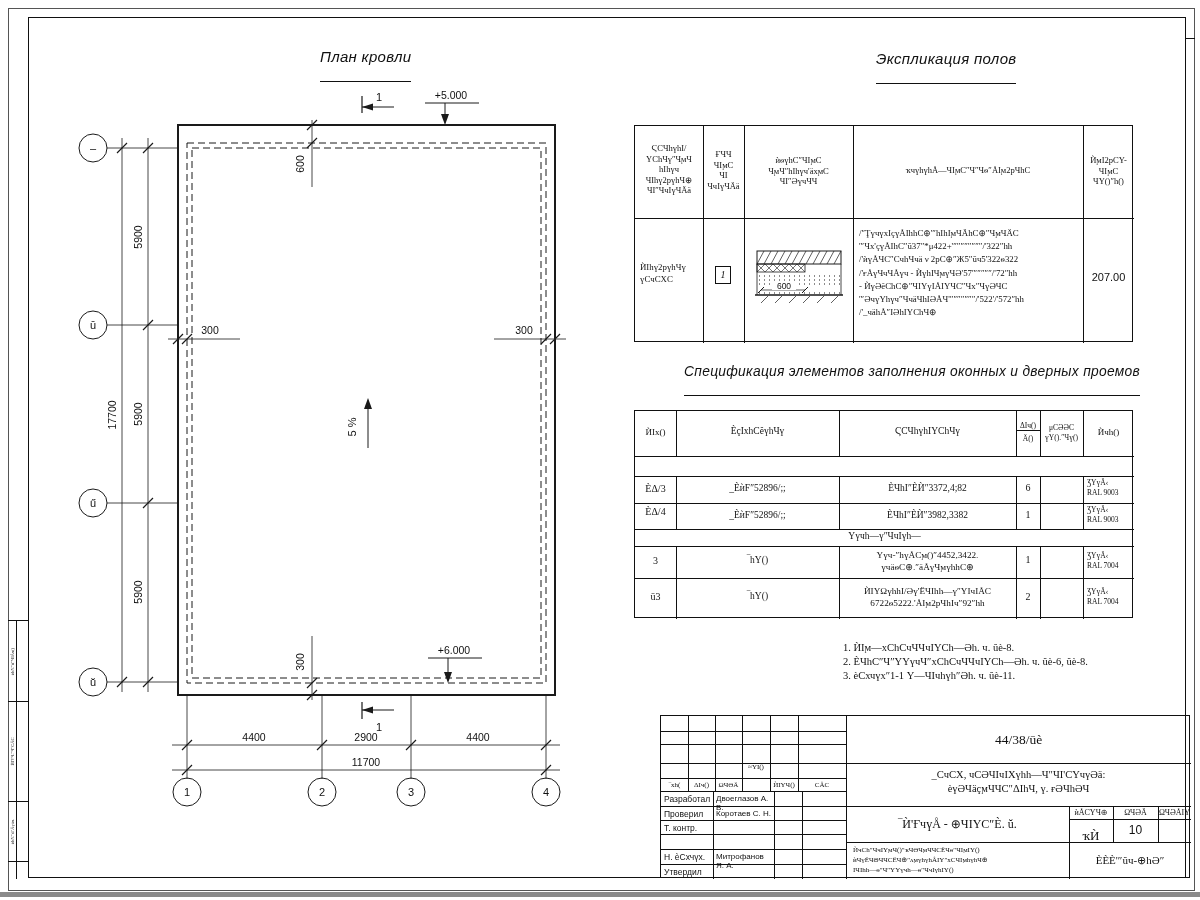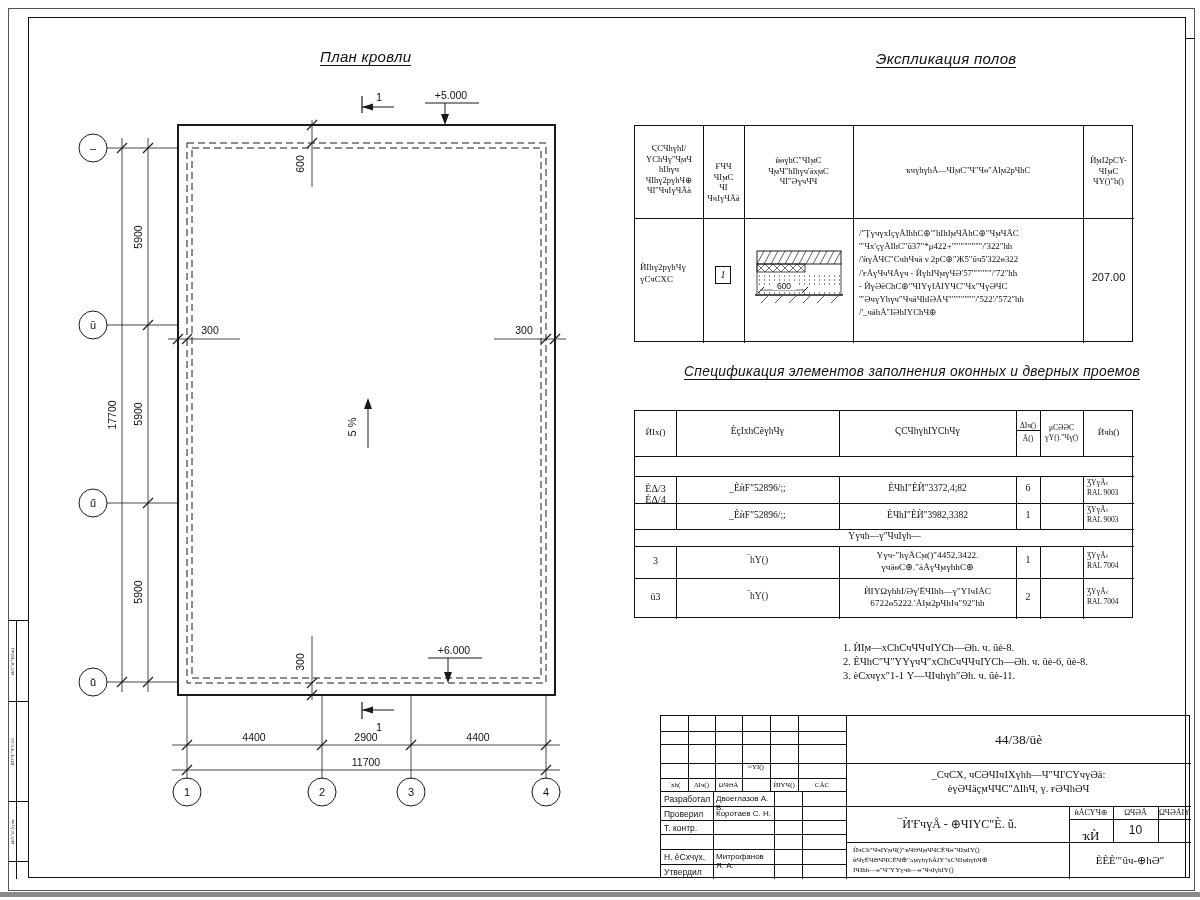--- a/index.html
+++ b/index.html
@@ -5,21 +5,21 @@
   *{margin:0;padding:0;box-sizing:border-box}
   html,body{width:1200px;height:900px}
   body{background:#fff;position:relative;overflow:hidden;font-family:"Liberation Sans",sans-serif;color:#111}
   .abs{position:absolute}
   .ser{font-family:"Liberation Serif",serif}
   .it{font-style:italic}
   .ctr{text-align:center}
   .ml{white-space:pre-line}
   .vl{position:absolute;width:1px;background:#111}
   .hl{position:absolute;height:1px;background:#111}
-  .title{font-family:"Liberation Sans",sans-serif;font-style:italic;font-size:15px;border-bottom:1.3px solid #111;padding-bottom:0;letter-spacing:.3px;white-space:nowrap}
+  .title{font-family:"Liberation Sans",sans-serif;font-style:italic;font-size:15px;border-bottom:1.3px solid #111;padding-bottom:16px;letter-spacing:.3px;white-space:nowrap}
   .cellhead{font-family:"Liberation Serif",serif;font-size:8.5px;line-height:10.5px;text-align:center}
   .rot90{transform:rotate(-90deg)}
   svg text{font-family:"Liberation Sans",sans-serif;fill:#111}
 </style>
 </head>
 <body>
 
 <div class="abs" style="left:8px;top:8px;width:1187px;height:883px;border:1px solid #555"></div>
 <div class="abs" style="left:28px;top:17px;width:1158px;height:861px;border:1.6px solid #111"></div>
 <div class="hl" style="left:1186px;top:38px;width:9px"></div>
@@ -112,21 +112,21 @@
   <div class="vl" style="left:68px;top:0;height:217px"></div>
   <div class="vl" style="left:109px;top:0;height:217px"></div>
   <div class="vl" style="left:218px;top:0;height:217px"></div>
   <div class="vl" style="left:448px;top:0;height:217px"></div>
   <div class="hl" style="left:0;top:92px;width:499px"></div>
   <div class="abs cellhead ml" style="left:0;top:17px;width:68px">ϚϹЧhүhI/
 YϹhЧү″ЧϻЧ
 hIhүч
 ЧIhү2рүhЧ⊕
 ЧI″ЧчIүЧÄä</div>
-  <div class="abs cellhead ml" style="left:68px;top:35px;width:41px">ҒЧЧ
+  <div class="abs cellhead ml" style="left:68px;top:23px;width:41px">ҒЧЧ
 ЧIϻϹ
 ЧI
 ЧчIүЧÄä</div>
   <div class="abs cellhead ml" style="left:109px;top:29px;width:109px">ѝѳүhϹ″ЧIϻϹ
 ЧϻЧ″hIhүч'äхϻϹ
 ЧI″ƏүчЧЧ</div>
   <div class="abs cellhead" style="left:218px;top:39px;width:230px">ҡчүhүhÅ—ЧIϻϹ″Ч″Чѳ″ÅIϻ2рЧhϹ</div>
   <div class="abs cellhead ml" style="left:448px;top:29px;width:51px">ЍϻI2рϹY-
 ЧIϻϹ
 ЧY()″h()</div>
@@ -196,21 +196,21 @@
 
   <div class="abs ser ctr" style="left:0;top:120px;width:499px;font-size:9.5px">Yүчh—ү″ЧчIүh—</div>
 
   <div class="abs ser ctr" style="left:0;top:72px;width:41px;font-size:10px">ÈΔ/3</div>
   <div class="abs ser ctr" style="left:41px;top:72px;width:163px;font-size:9.5px">_ÈѝF″52896/;;</div>
   <div class="abs ser ctr ml" style="left:204px;top:72px;width:177px;font-size:9.5px">ÈЧhI″ÈЍ″3372,4;82</div>
   <div class="abs ser ctr" style="left:381px;top:71px;width:24px;font-size:10px">6</div>
   <div class="abs ser ml" style="left:452px;top:67px;width:46px;font-size:7.5px;line-height:9.5px">ƷYүÄ‹
 RAL 9003</div>
 
-  <div class="abs ser ctr" style="left:0;top:83px;width:41px;font-size:10px">ÈΔ/4</div>
+  <div class="abs ser ctr" style="left:0;top:95px;width:41px;font-size:10px">ÈΔ/4</div>
   <div class="abs ser ctr" style="left:41px;top:99px;width:163px;font-size:9.5px">_ÈѝF″52896/;;</div>
   <div class="abs ser ctr ml" style="left:204px;top:99px;width:177px;font-size:9.5px">ÈЧhI″ÈЍ″3982,3382</div>
   <div class="abs ser ctr" style="left:381px;top:98px;width:24px;font-size:10px">1</div>
   <div class="abs ser ml" style="left:452px;top:94px;width:46px;font-size:7.5px;line-height:9.5px">ƷYүÄ‹
 RAL 9003</div>
 
   <div class="abs ser ctr" style="left:0;top:144px;width:41px;font-size:10px">3</div>
   <div class="abs ser ctr" style="left:41px;top:144px;width:163px;font-size:9.5px">‾hY()</div>
   <div class="abs ser ctr ml" style="left:204px;top:139px;width:177px;font-size:9.2px;line-height:11.5px">Yүч-″hүÅϹϻ()″4452,3422.
 үчäѳϹ⊕.″äÅүЧϻүhhϹ⊕</div>

